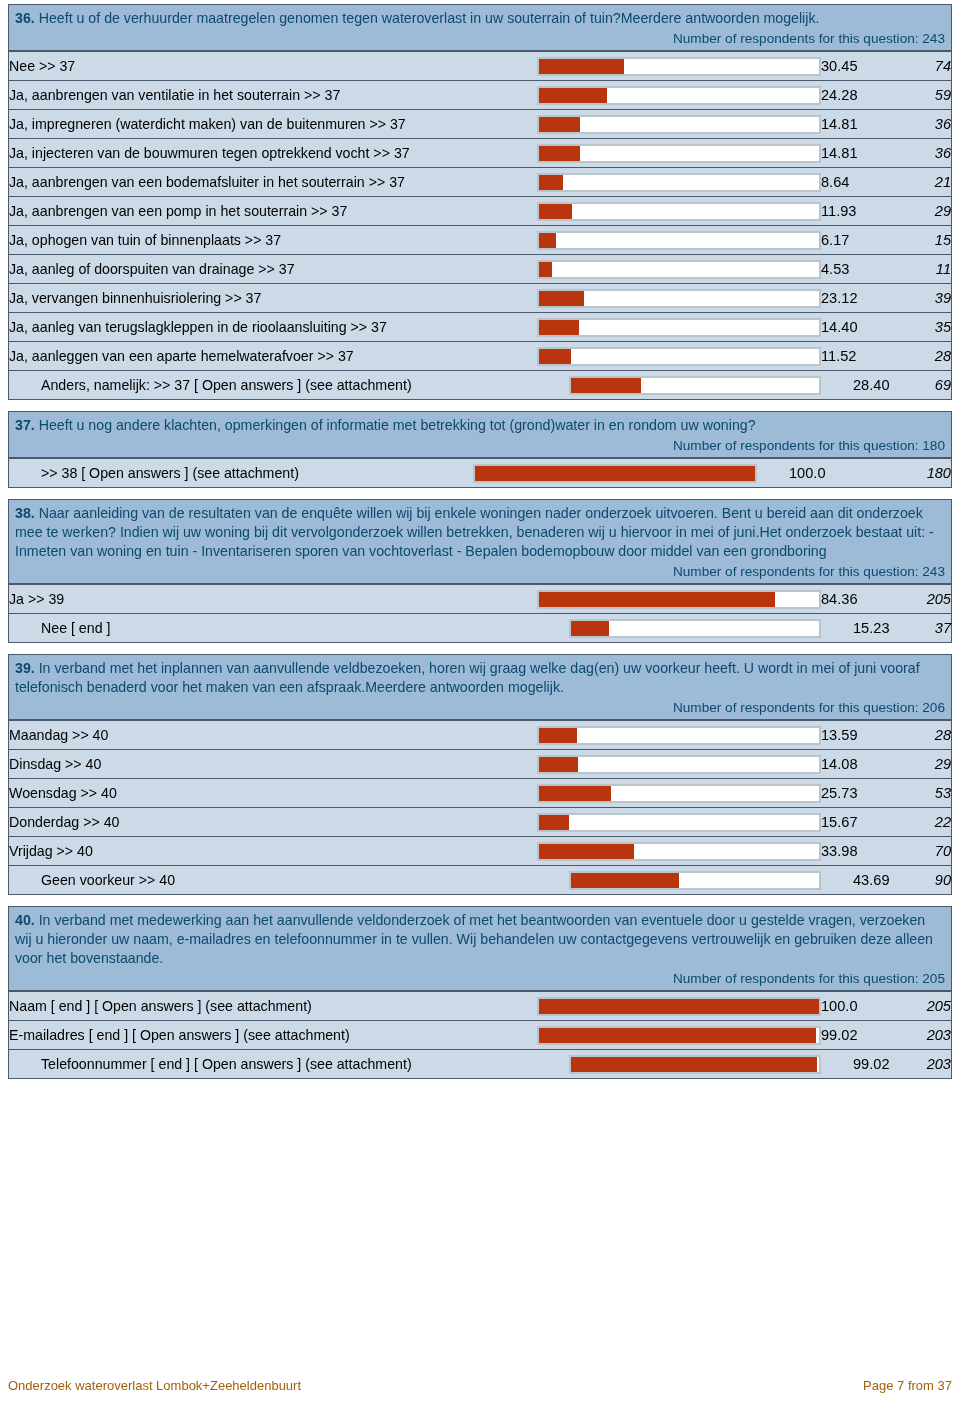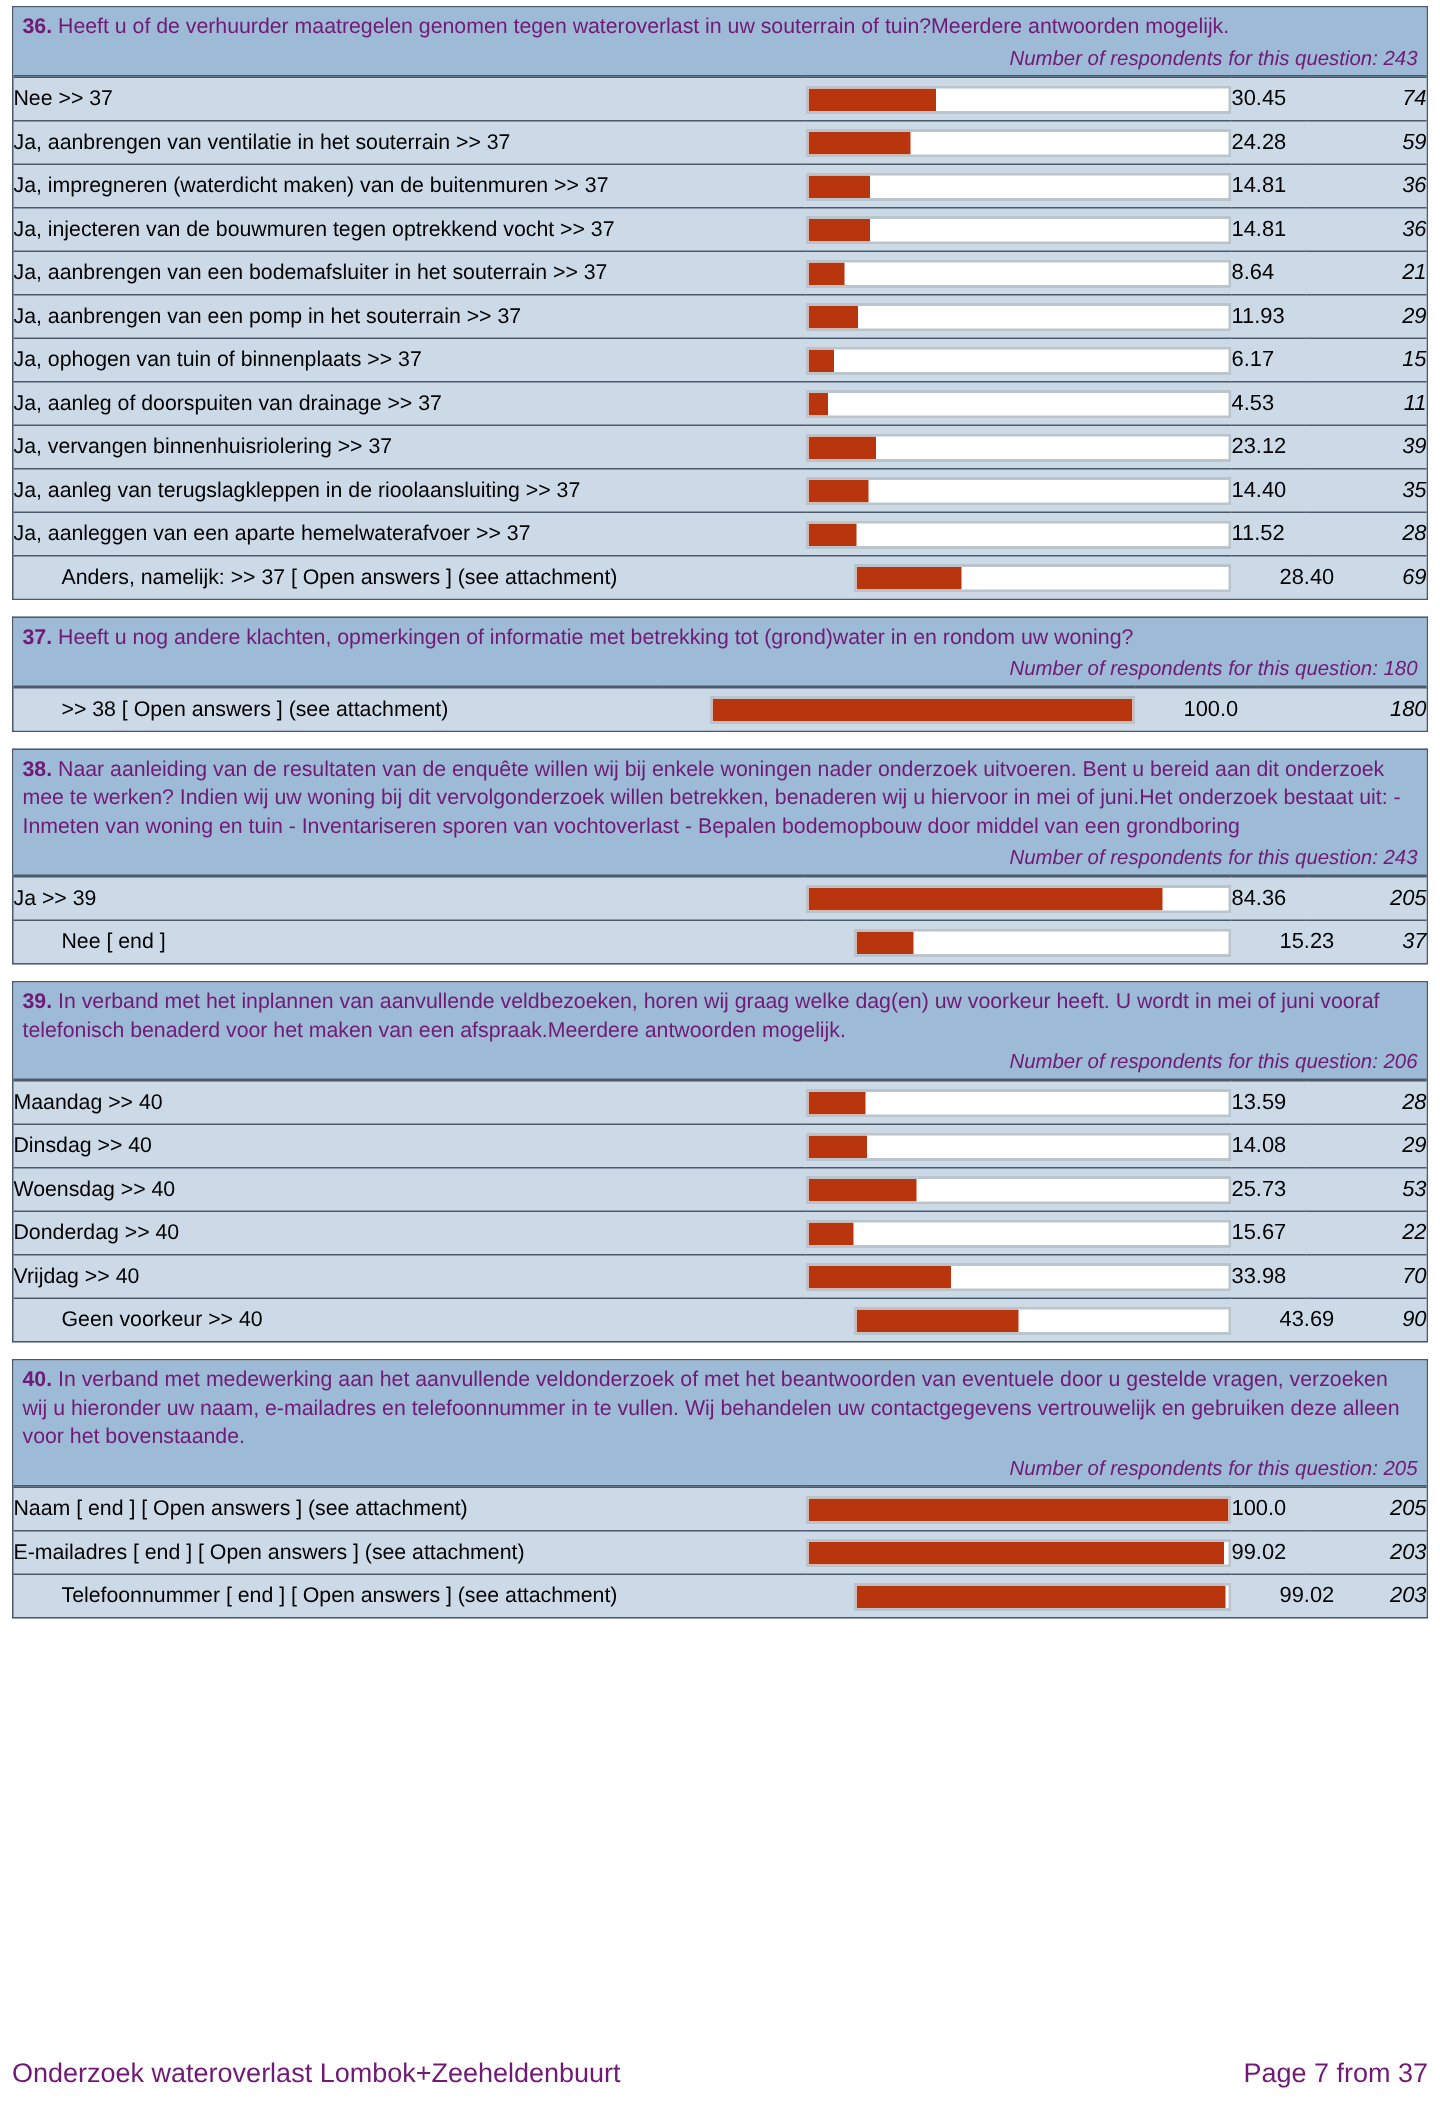--- a/index.html
+++ b/index.html
@@ -31,31 +31,30 @@
     border: 1px solid #4a5a6a;
     border-collapse: separate;
     box-sizing: border-box;
     background: #c9d8e8;
   }
   .qhead {
     background: #9dbad6;
     padding: 4px 6px 2px 6px;
     font-size: 14.2px;
     line-height: 19px;
-    color: #701a75;
+    color: #0c4a6e;
     border-bottom: 1px solid #4a5a6a;
   }
   .qhead .qnum {
     font-weight: bold;
   }
   .qhead .qtext { font-weight: normal; }
   .respondents {
     display: block;
     text-align: right;
-    font-style: italic;
     font-size: 13.6px;
     line-height: 19px;
     padding-top: 1px;
     white-space: nowrap;
   }
 
   
   table.rows {
     width: 100%;
     border-collapse: collapse;
@@ -123,22 +122,22 @@
 
   
   .footer {
     position: absolute;
     left: 8px;
     right: 8px;
     bottom: 22px;
     display: flex;
     justify-content: space-between;
     align-items: flex-end;
-    font-size: 18px;
-    color: #701a75;
+    font-size: 13px;
+    color: #a16207;
   }
   .footer span { white-space: nowrap; }
 </style>
 </head>
 <body>
 
 <div id="page">
 
   <div id="questions-container">
       <div class="qblock">

